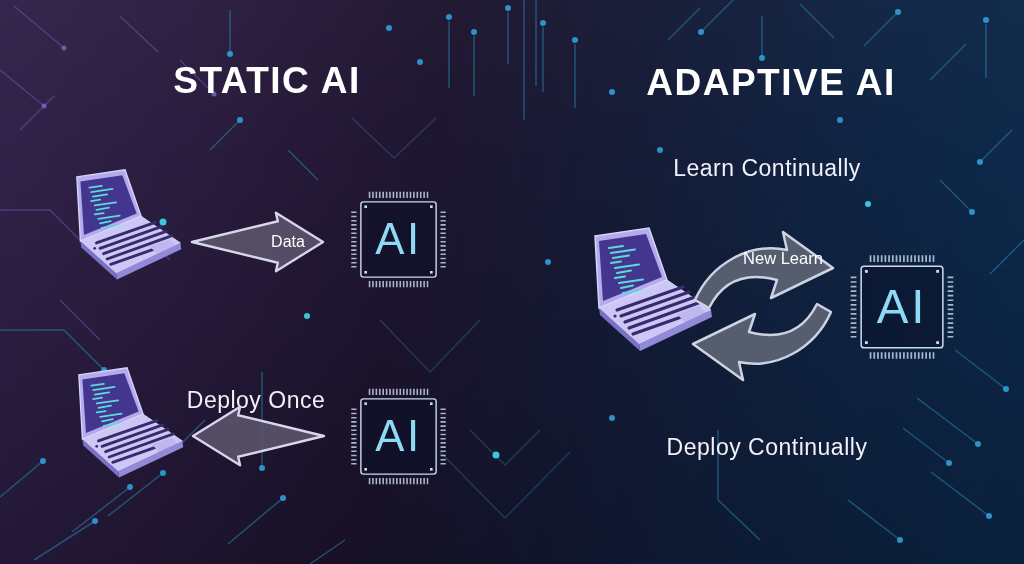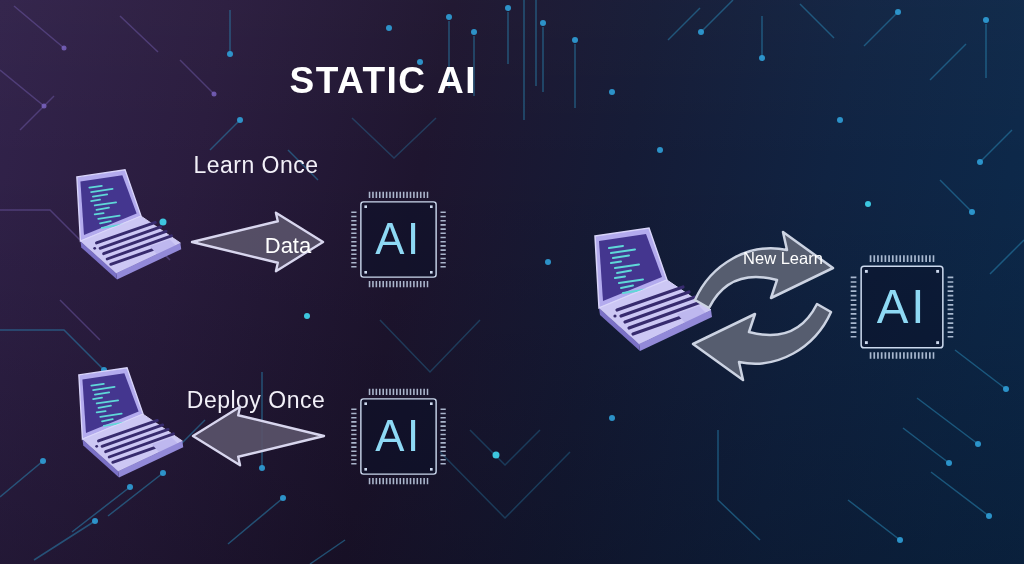--- a/index.html
+++ b/index.html
@@ -6,21 +6,21 @@
   #stage{
     position:relative;width:1024px;height:564px;overflow:hidden;
     font-family:"Liberation Sans",sans-serif;
     background:
       linear-gradient(180deg, rgba(255,255,255,0.02) 0%, rgba(0,0,0,0.00) 30%, rgba(2,2,10,0.25) 100%),
       linear-gradient(101deg, #31224a 0%, #2a1c3e 20%, #1e152f 40%, #151b36 58%, #102342 76%, #0d2849 92%, #0c2a4c 100%);
   }
   .abs{position:absolute;}
   .title{
     color:#ffffff;font-weight:800;font-size:37px;letter-spacing:1.5px;
-    text-align:right;white-space:nowrap;
+    text-align:center;white-space:nowrap;
   }
   .step-label{
     color:#f2f0f8;font-weight:500;font-size:23px;letter-spacing:0.5px;
     text-align:center;white-space:nowrap;
   }
   .arrow-label{
     color:#ffffff;font-weight:500;text-align:center;white-space:nowrap;
   }
   svg{display:block;overflow:visible;}
   .chip-body{fill:rgba(9,16,40,0.50);stroke:#ccd9ee;stroke-width:1.6;}
@@ -178,30 +178,29 @@
     <g fill="#3fd0e8" opacity="0.95">
       <circle cx="163" cy="222" r="3.5"></circle>
         <circle cx="496" cy="455" r="3.5"></circle>
       <circle cx="307" cy="316" r="3"></circle>
         <circle cx="868" cy="204" r="3"></circle>
     </g>
   </svg>
 
   <div class="abs title" style="left:57px;top:60px;width:420px;">STATIC AI</div>
 
-  <div class="abs step-label" style="left:146px;top:152px;width:220px;">Learn Once</div>
 
   <svg class="abs" style="left:50px;top:168px" width="134" height="116" viewBox="0 0 150 130">
     <use href="#laptopArt"></use>
   </svg>
 
   <svg class="abs" style="left:192px;top:210px" width="132" height="64" viewBox="0 0 140 64">
     <use href="#straightArrow" class="gray-arrow"></use>
   </svg>
-  <div class="abs arrow-label" style="left:253px;top:233px;width:70px;font-size:22px;">Data</div>
+  <div class="abs arrow-label" style="left:253px;top:233px;width:70px;font-size:16px;">Data</div>
 
   <svg class="abs" style="left:346px;top:187px" width="105" height="105" viewBox="0 0 120 120">
     <use href="#chipFrame"></use>
     <text class="chip-ai" x="60" y="77" font-size="50" text-anchor="middle" letter-spacing="3">AI</text>
   </svg>
 
   <div class="abs step-label" style="left:146px;top:352px;width:220px;margin-top:35px;">Deploy Once</div>
 
   <svg class="abs" style="left:52px;top:366px" width="134" height="116" viewBox="0 0 150 130">
     <use href="#laptopArt"></use>
@@ -209,31 +208,34 @@
 
   <svg class="abs" style="left:192px;top:404px" width="132" height="64" viewBox="0 0 140 64">
     <use href="#straightArrow" class="gray-arrow" transform="rotate(180 70 32)"></use>
   </svg>
 
   <svg class="abs" style="left:346px;top:384px" width="105" height="105" viewBox="0 0 120 120">
     <use href="#chipFrame"></use>
     <text class="chip-ai" x="60" y="77" font-size="50" text-anchor="middle" letter-spacing="3">AI</text>
   </svg>
 
-
+  <div class="abs title" style="left:561px;top:62px;width:420px;">ADAPTIVE AI</div>
+
+  <div class="abs step-label" style="left:617px;top:155px;width:300px;">Learn Continually</div>
 
   <svg class="abs" style="left:565px;top:226px" width="150" height="130" viewBox="0 0 150 130">
     <use href="#laptopArt"></use>
   </svg>
 
   <svg class="abs" style="left:683px;top:216px" width="160" height="180" viewBox="0 0 160 180">
     <use href="#cycArrowPath" class="cyc-arrow"></use>
     <use href="#cycArrowPath" class="cyc-arrow" transform="rotate(180 80 90)"></use>
   </svg>
   <div class="abs arrow-label" style="left:723px;top:249px;width:120px;font-size:16.5px;">New Learn</div>
 
   <svg class="abs" style="left:845px;top:250px" width="114" height="114" viewBox="0 0 120 120">
     <use href="#chipFrame"></use>
     <text class="chip-ai" x="60" y="77" font-size="50" text-anchor="middle" letter-spacing="3">AI</text>
   </svg>
 
+  <div class="abs step-label" style="left:617px;top:434px;width:300px;">Deploy Continually</div>
 
 </div>
 
 </body></html>

